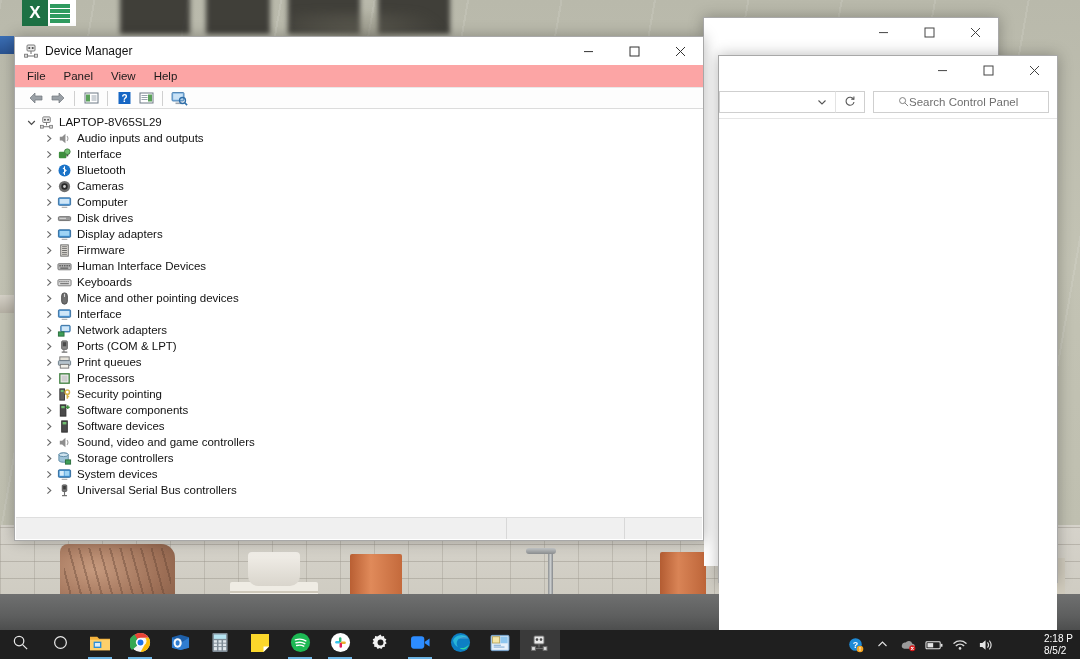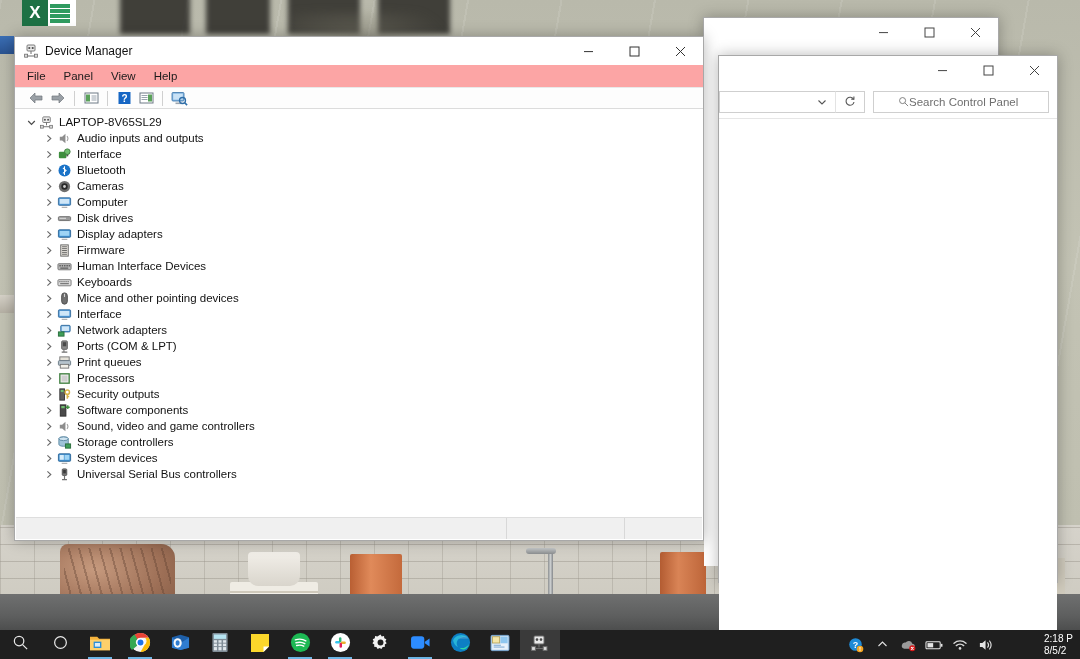--- a/index.html
+++ b/index.html
@@ -668,36 +668,50 @@
             </svg>
           </span>
           <span class="node-ico">
             <svg width="15" height="15" viewBox="0 0 16 16">
               <rect x="3" y="2" width="5" height="12" fill="#5e5e5e" stroke="#3a3a3a"></rect>
               <rect x="4" y="3.2" width="3" height="2.2" fill="#6fbf6f"></rect>
               <circle cx="11" cy="5.5" r="2.3" fill="none" stroke="#d8b44a" stroke-width="1.6"></circle>
               <path d="M11 7.6v5M11 10h2" stroke="#d8b44a" stroke-width="1.6"></path>
             </svg>
           </span>
-          <span class="node-label">Security outputs</span>
+          <span class="node-label">Security pointing</span>
         </div>
         <div class="tree-node">
           <span class="chev">
             <svg width="8" height="9" viewBox="0 0 8 9">
               <path d="M2.4 1.4L5.8 4.5 2.4 7.6" fill="none" stroke="#686868" stroke-width="1.1"></path>
             </svg>
           </span>
           <span class="node-ico">
             <svg width="15" height="15" viewBox="0 0 16 16">
               <rect x="3.5" y="2" width="6" height="12" fill="#4a4a4a" stroke="#2e2e2e"></rect>
               <rect x="4.6" y="3.2" width="3.6" height="2.4" fill="#6fbf6f"></rect>
               <path d="M11.5 2.5v4M9.5 4.5h4" stroke="#3e8f3e" stroke-width="1.5"></path>
             </svg>
           </span>
           <span class="node-label">Software components</span>
+        </div>
+        <div class="tree-node">
+          <span class="chev">
+            <svg width="8" height="9" viewBox="0 0 8 9">
+              <path d="M2.4 1.4L5.8 4.5 2.4 7.6" fill="none" stroke="#686868" stroke-width="1.1"></path>
+            </svg>
+          </span>
+          <span class="node-ico">
+            <svg width="15" height="15" viewBox="0 0 16 16">
+              <rect x="5" y="2" width="6" height="12" fill="#4a4a4a" stroke="#2e2e2e"></rect>
+              <rect x="6" y="3.2" width="4" height="2.6" fill="#6fbf6f"></rect>
+            </svg>
+          </span>
+          <span class="node-label">Software devices</span>
         </div>
         <div class="tree-node">
           <span class="chev">
             <svg width="8" height="9" viewBox="0 0 8 9">
               <path d="M2.4 1.4L5.8 4.5 2.4 7.6" fill="none" stroke="#686868" stroke-width="1.1"></path>
             </svg>
           </span>
           <span class="node-ico">
             <svg width="15" height="15" viewBox="0 0 16 16">
               <path d="M3 6h2.5L9 3v10L5.5 10H3z" fill="#8d8d8d"></path>

